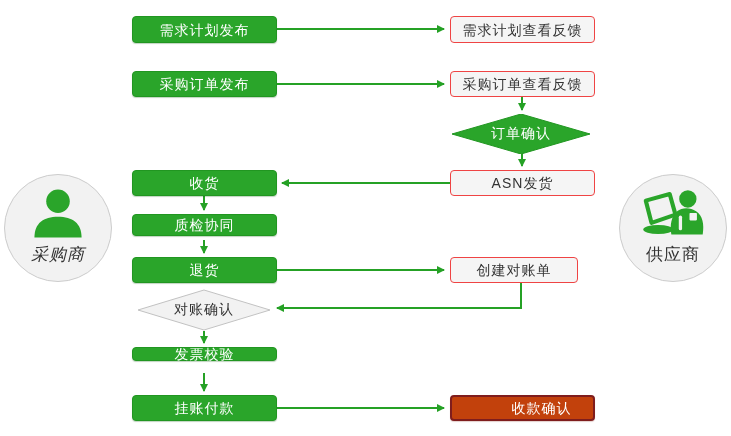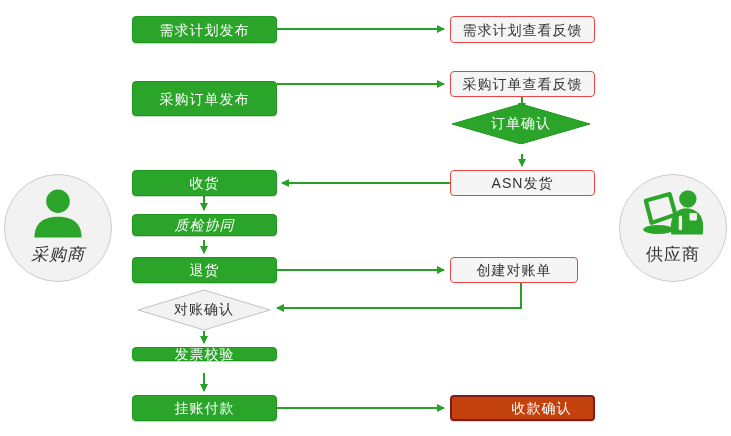--- a/index.html
+++ b/index.html
@@ -87,39 +87,39 @@
         <circle cx="58" cy="13" r="10.5" fill="#2aa52a"></circle>
         <path d="M45,28 C38,34 36,45 38,56 L76,56 C78,44 76,33 68,28 C61,23 51,23 45,28 Z" fill="#2aa52a"></path>
         <rect x="47" y="33" width="4" height="18" rx="2" fill="#f2f2f2"></rect>
         <rect x="60" y="30" width="9" height="9" rx="1" fill="#f2f2f2"></rect>
       </svg>
     </span>
     <span class="alabel">供应商</span>
   </div>
 
   <div class="node green" style="left:132px;top:16px;width:145px;height:27px;">需求计划发布</div>
-  <div class="node green" style="left:132px;top:81px;width:145px;height:35px;">采购订单发布</div>
+  <div class="node green" style="left:132px;top:71px;width:145px;height:26px;">采购订单发布</div>
   <div class="node green" style="left:132px;top:170px;width:145px;height:26px;">收货</div>
-  <div class="node green" style="left:132px;top:214px;width:145px;height:22px;font-style:italic;">质检协同</div>
+  <div class="node green" style="left:132px;top:214px;width:145px;height:22px;">质检协同</div>
   <div class="node green" style="left:132px;top:257px;width:145px;height:26px;">退货</div>
 
   <div class="diamond gray" style="left:137px;top:289px;width:134px;height:42px;">
     <svg width="134" height="42" viewBox="0 0 134 42">
       <polygon points="67,1 133,21 67,41 1,21" fill="#f2f2f2" stroke="#c2c2c2" stroke-width="1"></polygon>
     </svg>
     <span class="dlabel">对账确认</span>
   </div>
 
   <div class="node green" style="left:132px;top:347px;width:145px;height:14px;">发票校验</div>
   <div class="node green" style="left:132px;top:395px;width:145px;height:26px;">挂账付款</div>
 
   <div class="node plain" style="left:450px;top:16px;width:145px;height:27px;">需求计划查看反馈</div>
   <div class="node plain" style="left:450px;top:71px;width:145px;height:26px;">采购订单查看反馈</div>
 
-  <div class="diamond green" style="left:452px;top:104px;width:138px;height:40px;">
+  <div class="diamond green" style="left:452px;top:114px;width:138px;height:40px;">
     <svg width="138" height="40" viewBox="0 0 138 40">
       <polygon points="69,0 138,20 69,40 0,20" fill="#2aa52a" stroke="#219621" stroke-width="1"></polygon>
     </svg>
     <span class="dlabel">订单确认</span>
   </div>
 
   <div class="node plain" style="left:450px;top:170px;width:145px;height:26px;">ASN发货</div>
   <div class="node plain" style="left:450px;top:257px;width:128px;height:26px;">创建对账单</div>
   <div class="node danger" style="left:450px;top:395px;width:145px;height:26px;">收款确认</div>
 

